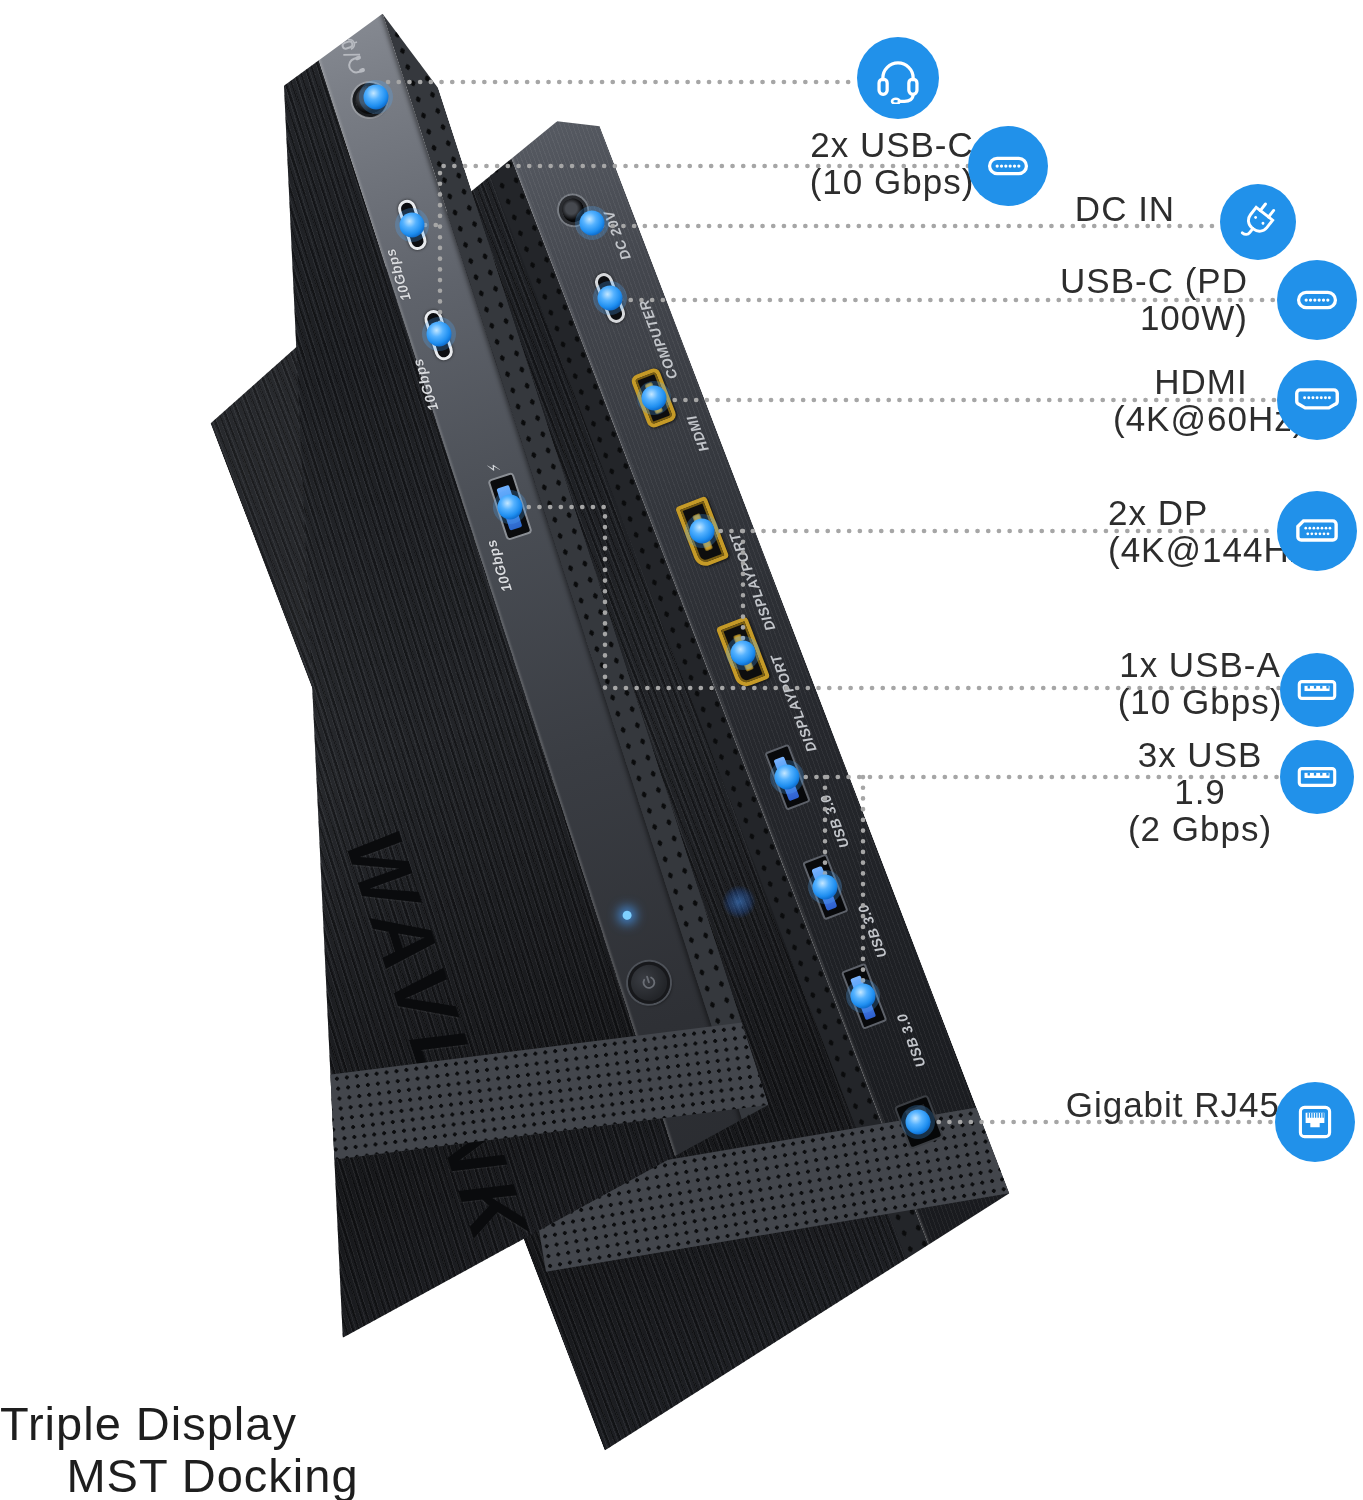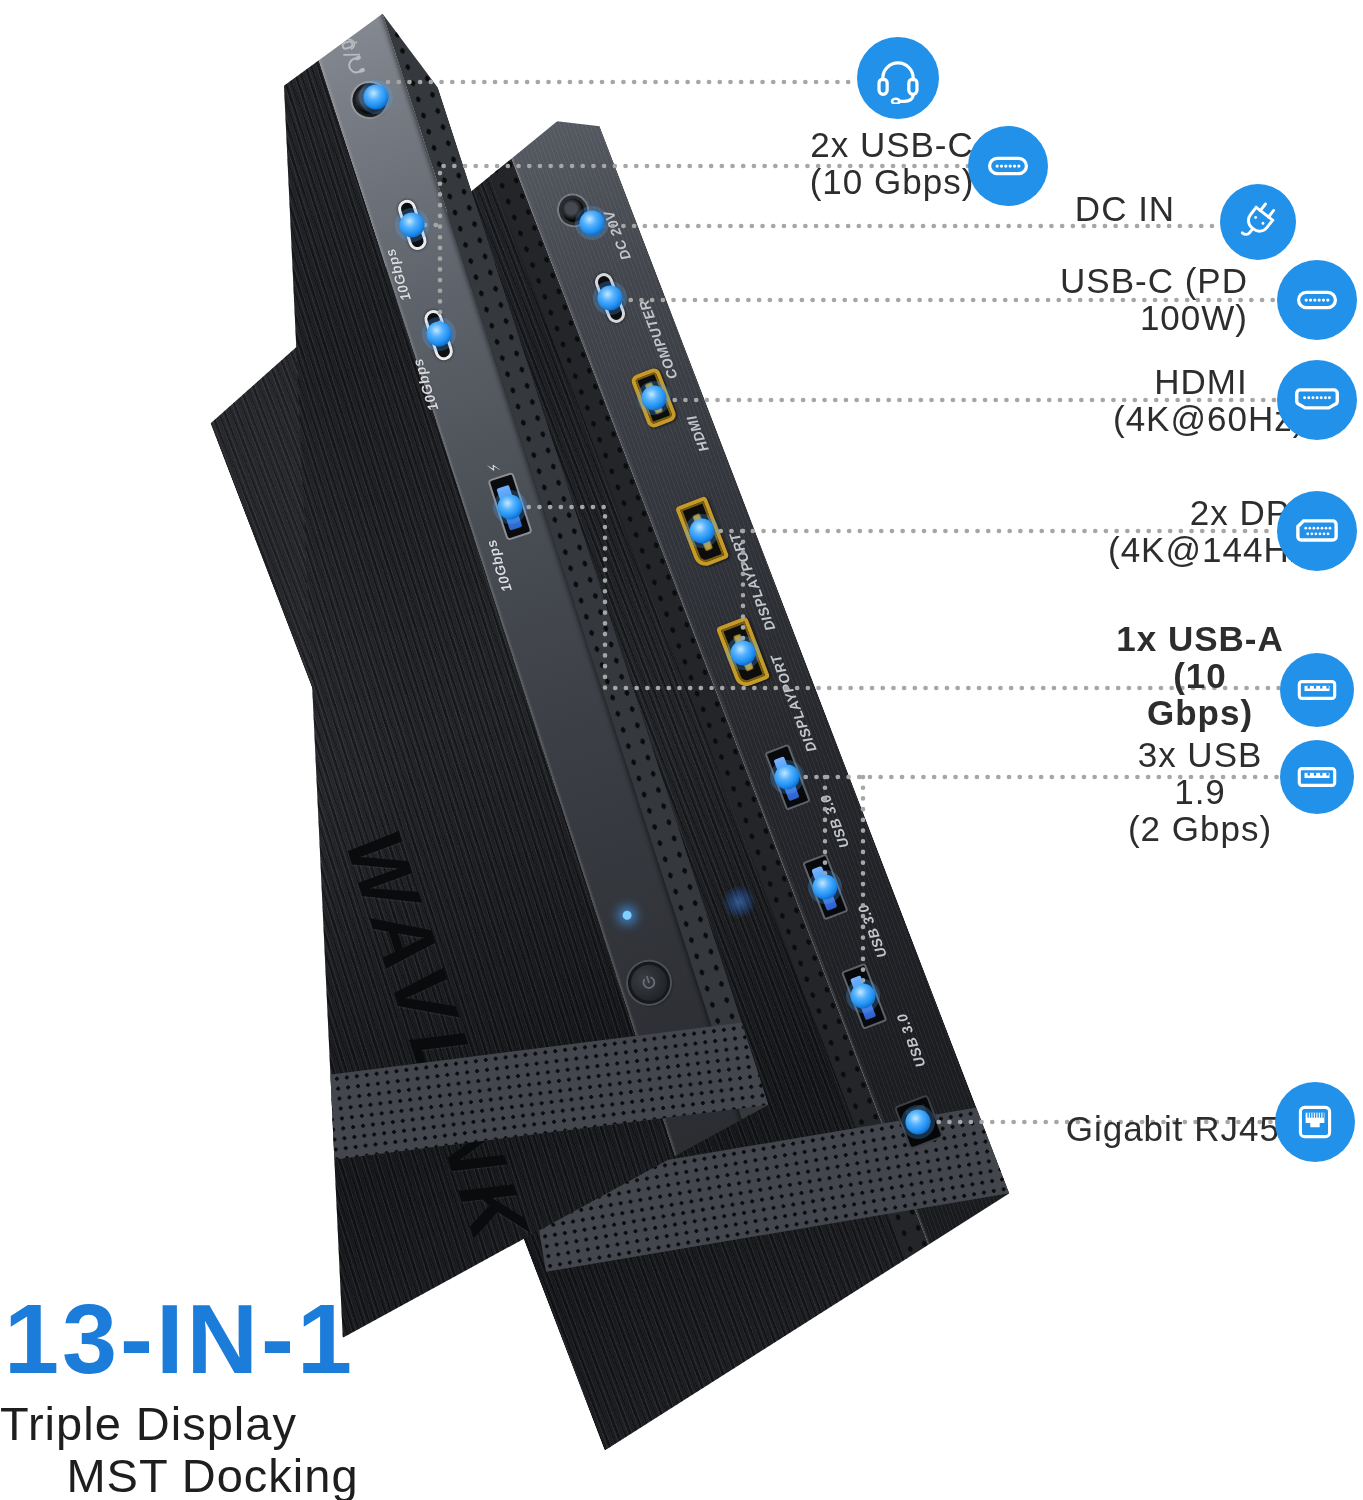--- a/index.html
+++ b/index.html
@@ -253,33 +253,33 @@
   <div class="co" style="left:1040px;top:190px;width:170px;text-align:center;">
       <div class="t">DC IN</div>
     </div>
   <div class="co" style="left:950px;top:262px;width:298px;text-align:right;">
       <div class="t">USB-C (PD 100W)</div>
     </div>
   <div class="co" style="left:1113px;top:363px;width:176px;text-align:center;">
       <div class="t">HDMI</div>
       <div class="s">(4K@60Hz)</div>
     </div>
-  <div class="co" style="left:1108px;top:494px;width:182px;text-align:right;">
+  <div class="co" style="left:1108px;top:494px;width:182px;text-align:left;">
       <div class="t">2x DP</div>
       <div class="s">(4K@144Hz)</div>
     </div>
-  <div class="co" style="left:1116px;top:620px;width:168px;text-align:center;font-weight:bold;">
+  <div class="co" style="left:1116px;top:646px;width:168px;text-align:center;">
       <div class="t">1x USB-A</div>
       <div class="s">(10 Gbps)</div>
     </div>
   <div class="co" style="left:1116px;top:736px;width:168px;text-align:center;">
       <div class="t">3x USB 1.9</div>
       <div class="s">(2 Gbps)</div>
     </div>
-  <div class="co" style="left:1000px;top:1086px;width:280px;text-align:right;margin-top:24px;">
+  <div class="co" style="left:1000px;top:1086px;width:280px;text-align:right;">
       <div class="t">Gigabit RJ45</div>
     </div>
 
   <div class="circ acc" style="left: 857px; top: 37px; width: 82px; height: 82px; background: rgb(33, 145, 234);">
     <svg width="52" height="52" viewBox="0 0 48 48">
         <path d="M10 27v-3a14 14 0 0 1 28 0v3" fill="none" stroke="#fff" stroke-width="3"></path>
         <rect x="6.5" y="25" width="7.5" height="14" rx="3.7" fill="none" stroke="#fff" stroke-width="3"></rect>
         <rect x="34" y="25" width="7.5" height="14" rx="3.7" fill="none" stroke="#fff" stroke-width="3"></rect>
         <path d="M38 39c0 4.5-3.5 6.5-8 6.5h-5" fill="none" stroke="#fff" stroke-width="3" stroke-linecap="round"></path>
         <ellipse cx="22" cy="45.5" rx="3.5" ry="2.4" fill="none" stroke="#fff" stroke-width="2.4"></ellipse>
@@ -383,17 +383,16 @@
   <div class="circ acc" style="left: 1275px; top: 1082px; width: 80px; height: 80px; background: rgb(33, 145, 234);">
     <svg width="50" height="50" viewBox="0 0 48 48">
         <rect x="10" y="10" width="28" height="28" rx="4" fill="none" stroke="#fff" stroke-width="3"></rect>
         <path d="M15 15h18v10h-4.5v4h-9v-4H15z" fill="#fff"></path>
         <g stroke="#2191EA" stroke-width="1.3">
           <path d="M17.4 15v5M19.8 15v5M22.2 15v5M24.6 15v5M27 15v5M29.4 15v5M31.8 15v5"></path>
         </g>
       </svg>
   </div>
 
-  <div class="headline" style="color: rgb(27, 124, 217);">13-IN-1</div>
   <div class="subt" id="sub1">Triple Display</div>
   <div class="subt" id="sub2">MST Docking station</div>
 
 </div>
 
 </body></html>

